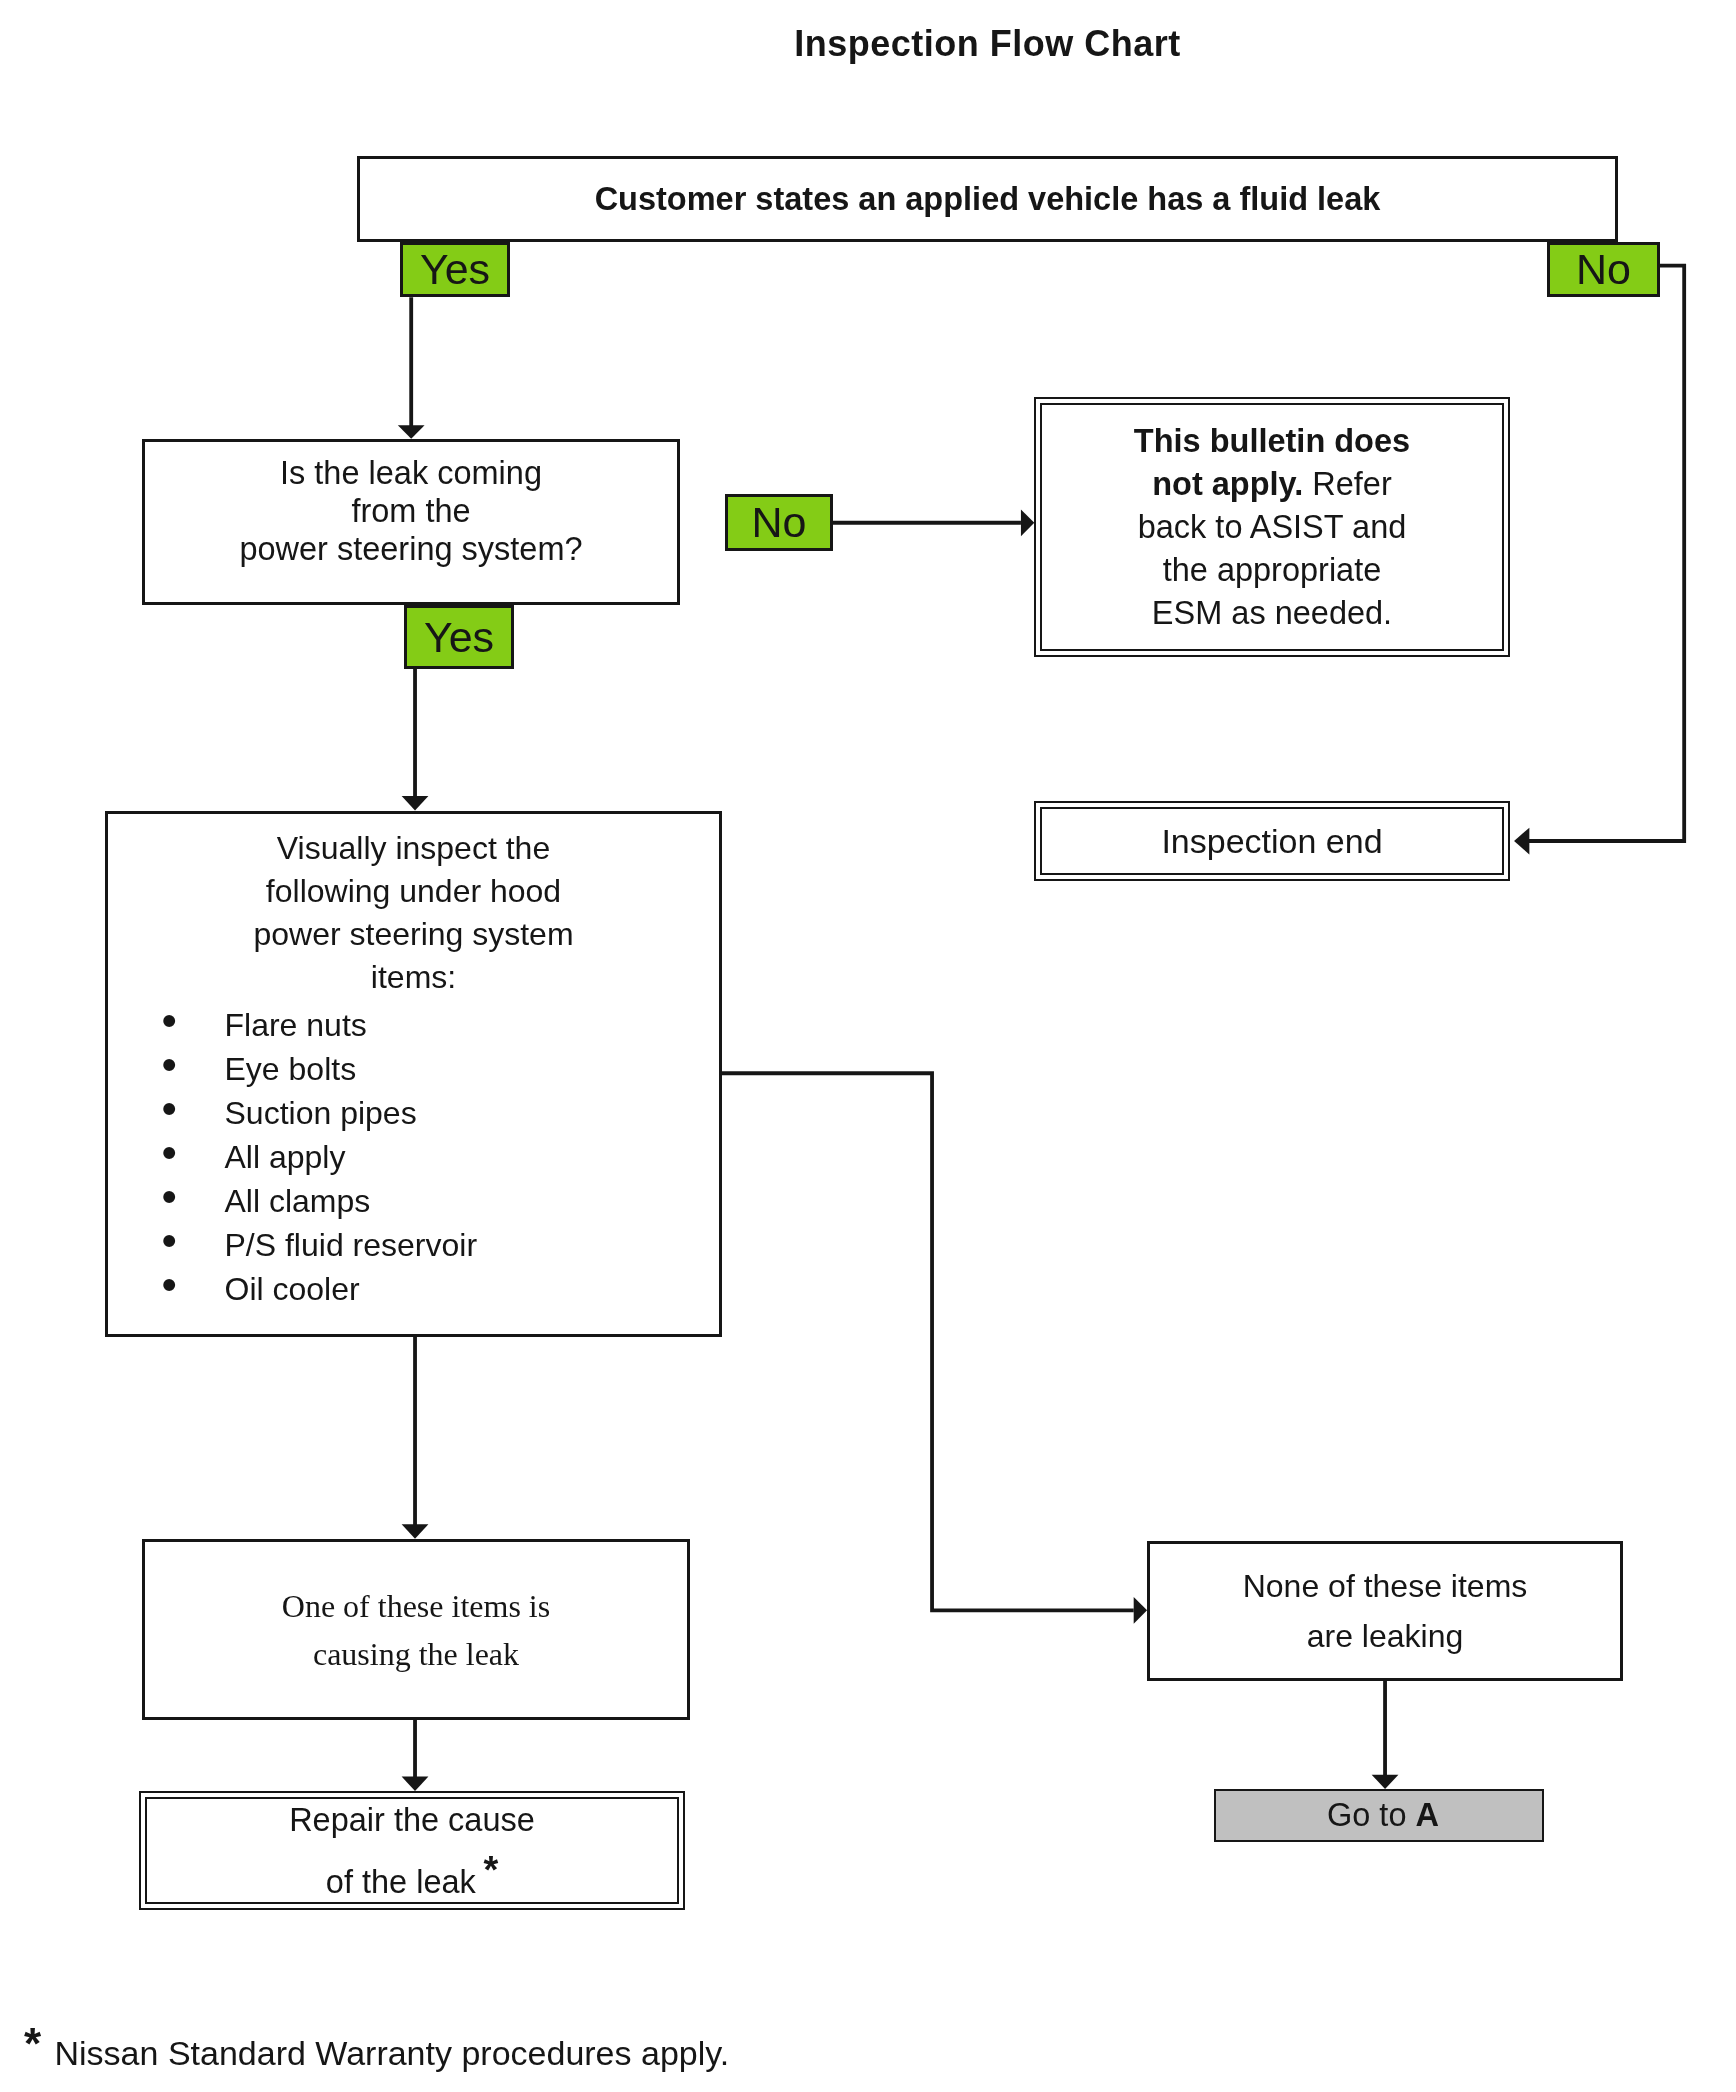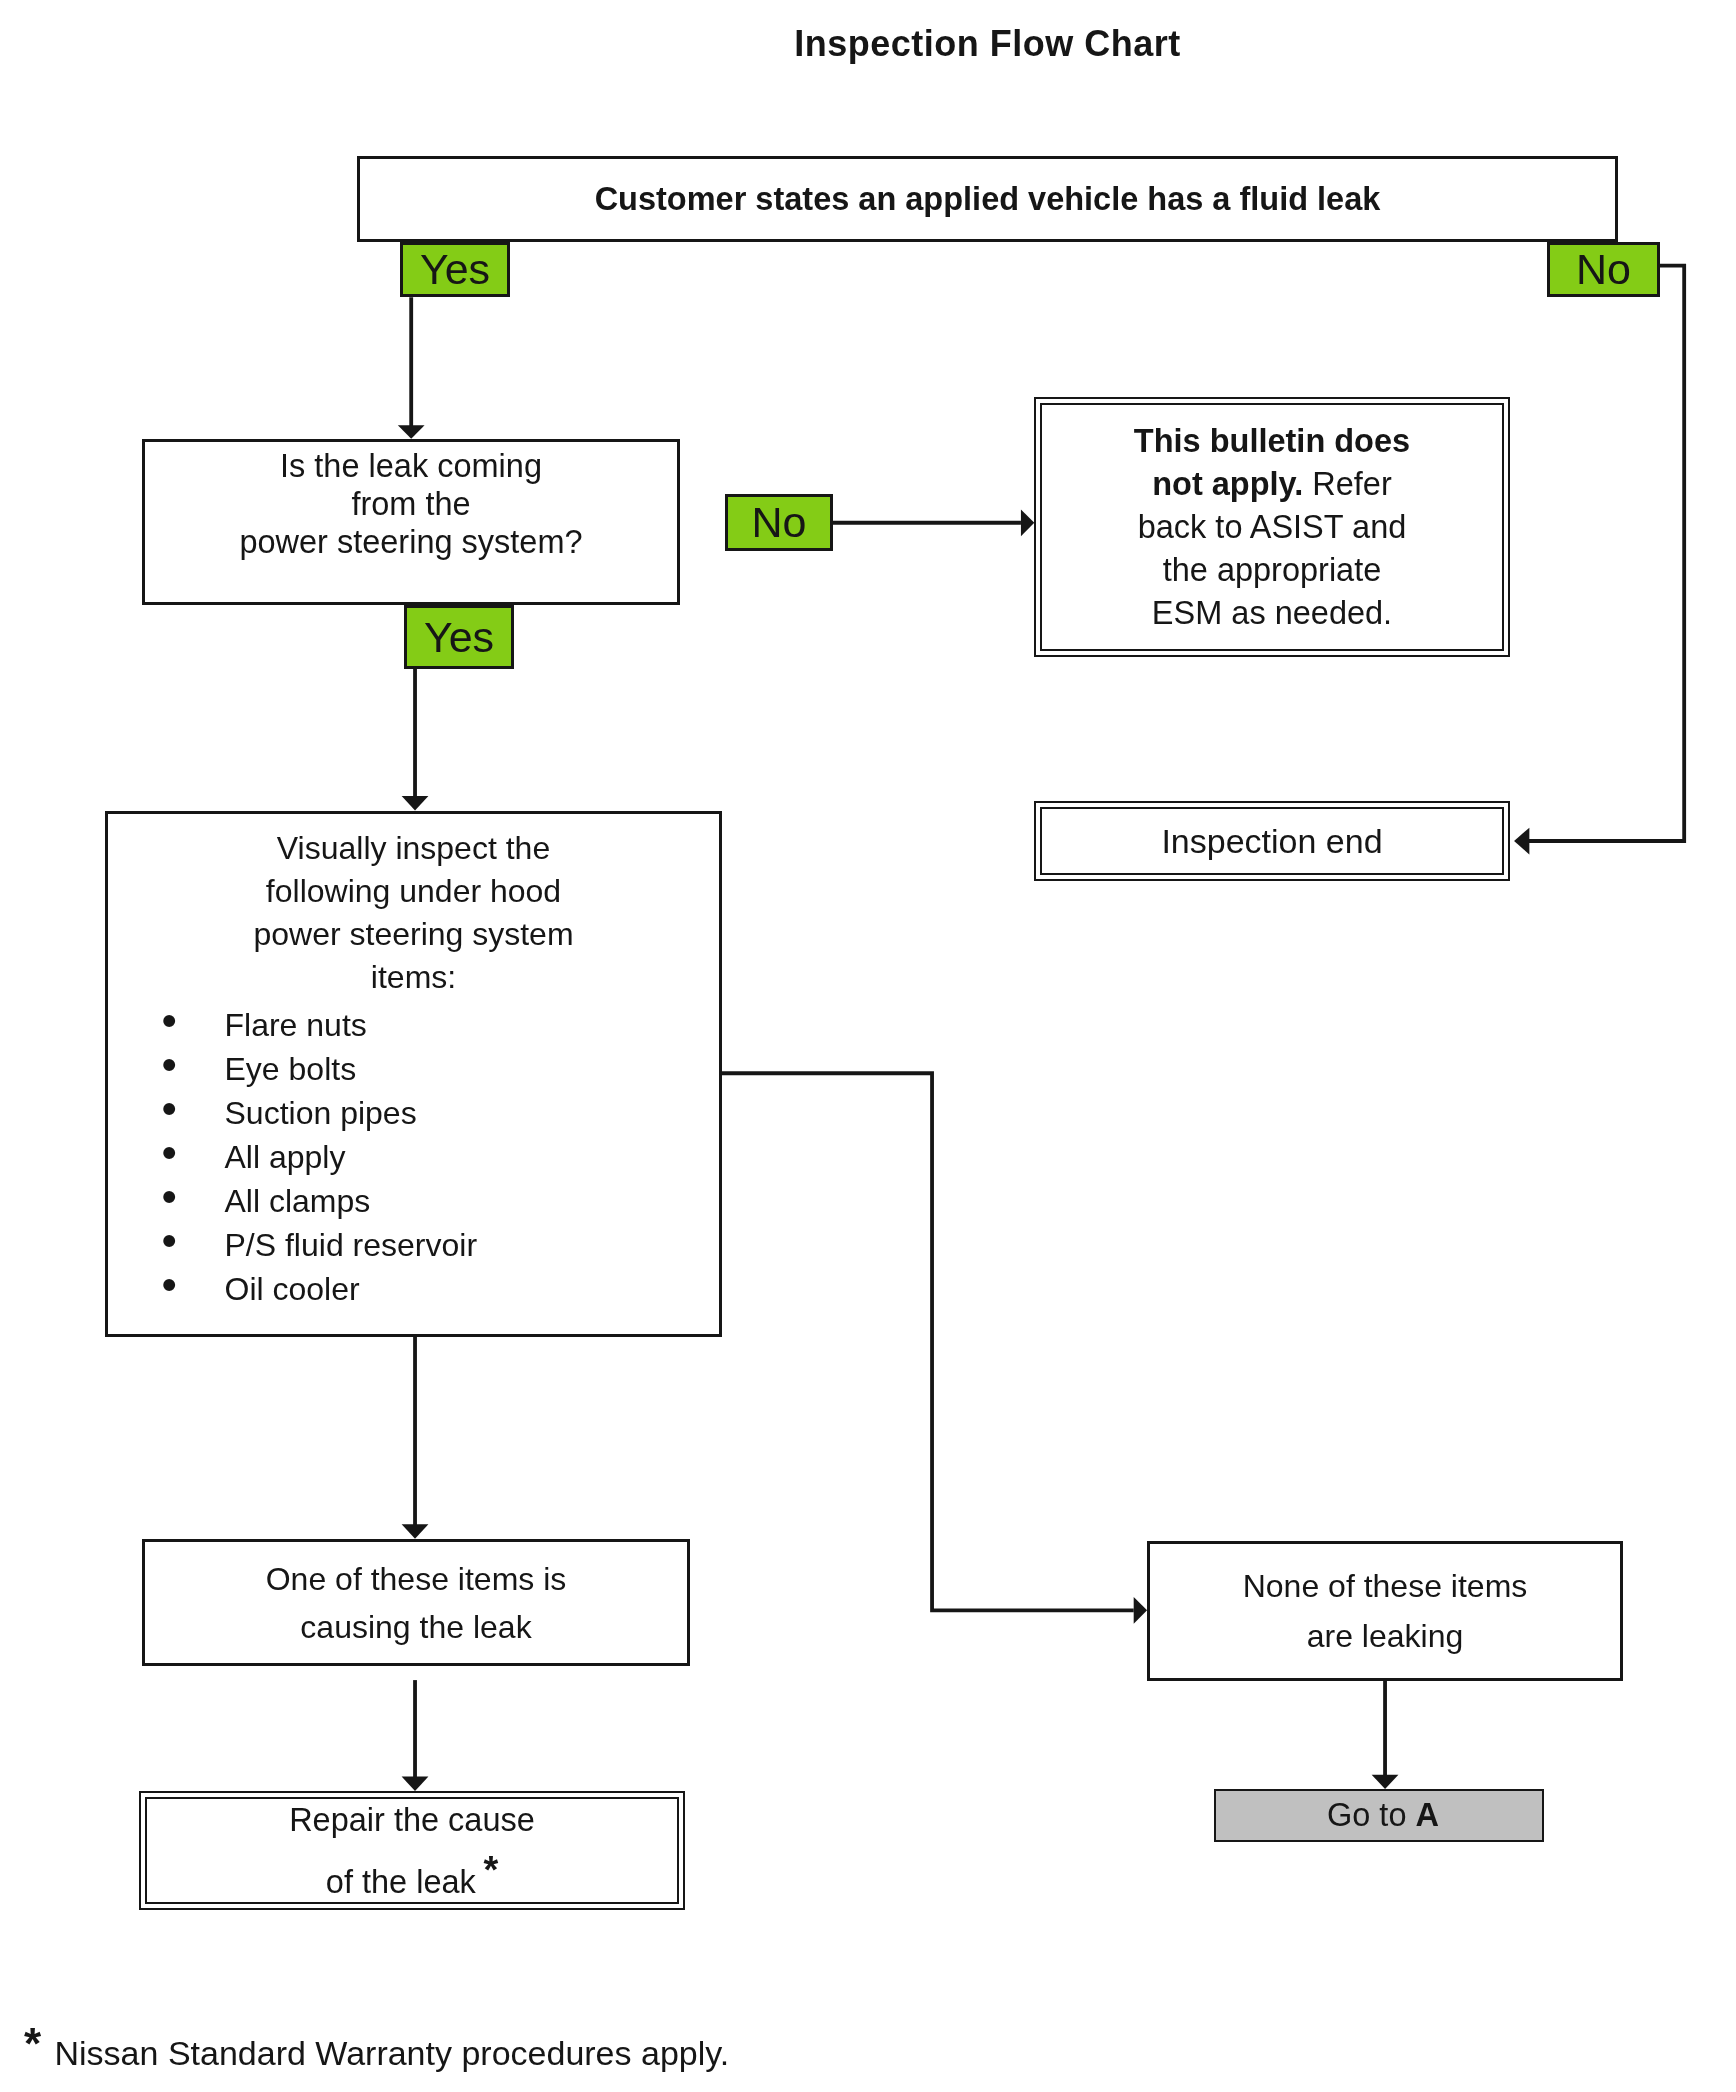--- a/index.html
+++ b/index.html
@@ -47,28 +47,28 @@
     background:#84cc16;
     display:flex;align-items:center;justify-content:center;
     font-size:43px;
     margin-left:44px;
   }
   .bold{font-weight:bold;}
   
   #start-box   {left:357px; top:156px; width:1261px; height:86px; font-weight:bold;}
   #start-yes   {left:356px; top:242px; width:110px;  height:55px;}
   #start-no    {left:1503px;top:242px; width:113px;  height:55px;}
-  #question-box{left:142px; top:439px; width:538px;  height:166px; line-height:38px; justify-content:flex-start; padding-top:5px;}
+  #question-box{left:142px; top:439px; width:538px;  height:166px; line-height:38px; justify-content:flex-start; padding-top:12px;}
   #question-no {left:681px; top:494px; width:108px;  height:57px;}
   #question-yes{left:360px; top:605px; width:110px;  height:64px;}
   #bulletin-box{left:1034px;top:397px; width:476px;  height:260px;}
   #end-box     {left:1034px;top:801px; width:476px;  height:80px; font-weight:normal;font-size:34px;}
   #inspect-box {left:105px; top:811px; width:617px;  height:526px;
                 justify-content:flex-start;padding-top:13.4px;line-height:43px;font-size:32px;}
-  #one-box     {left:142px; top:1539px;width:548px;  height:127px; line-height:48px;font-size:32px;}
+  #one-box     {left:142px; top:1539px;width:548px;  height:181px; line-height:48px;font-size:32px;font-family:Liberation Serif, serif;}
   #none-box    {left:1147px;top:1541px;width:476px;  height:140px; line-height:50px;font-size:32px;}
   #repair-box  {left:139px; top:1791px;width:546px;  height:119px; line-height:50px;}
   #goto-box    {left:1214px;top:1789px;width:330px;  height:53px;  border:2.9px solid #161616;
                 display:flex;align-items:center;justify-content:center;font-size:32.5px;}
   
   .bullet-list{width:100%;padding-left:107px;margin-top:1.9px;text-align:left;}
   .bullet-row{display:flex;align-items:baseline;line-height:40px;}
   .bullet-row .dot{width:63px;text-align:left;}
   .bullet-row .dot::before{content:"\2022";font-size:44px;line-height:40px;}
   

